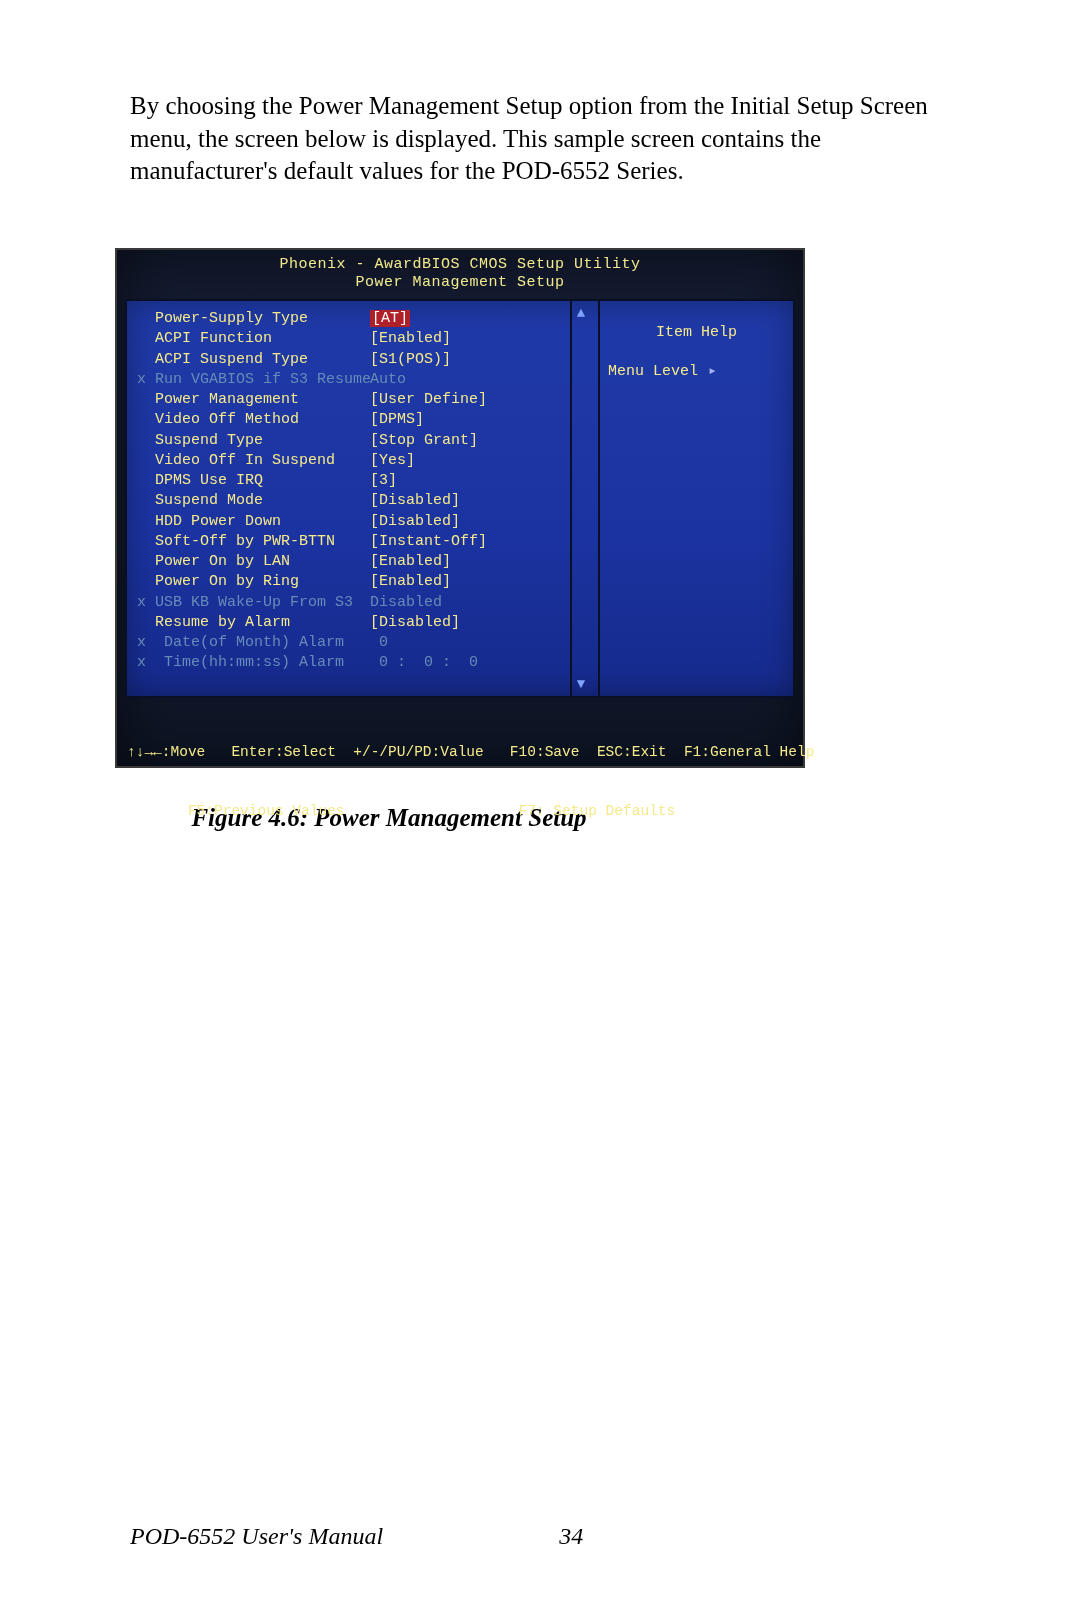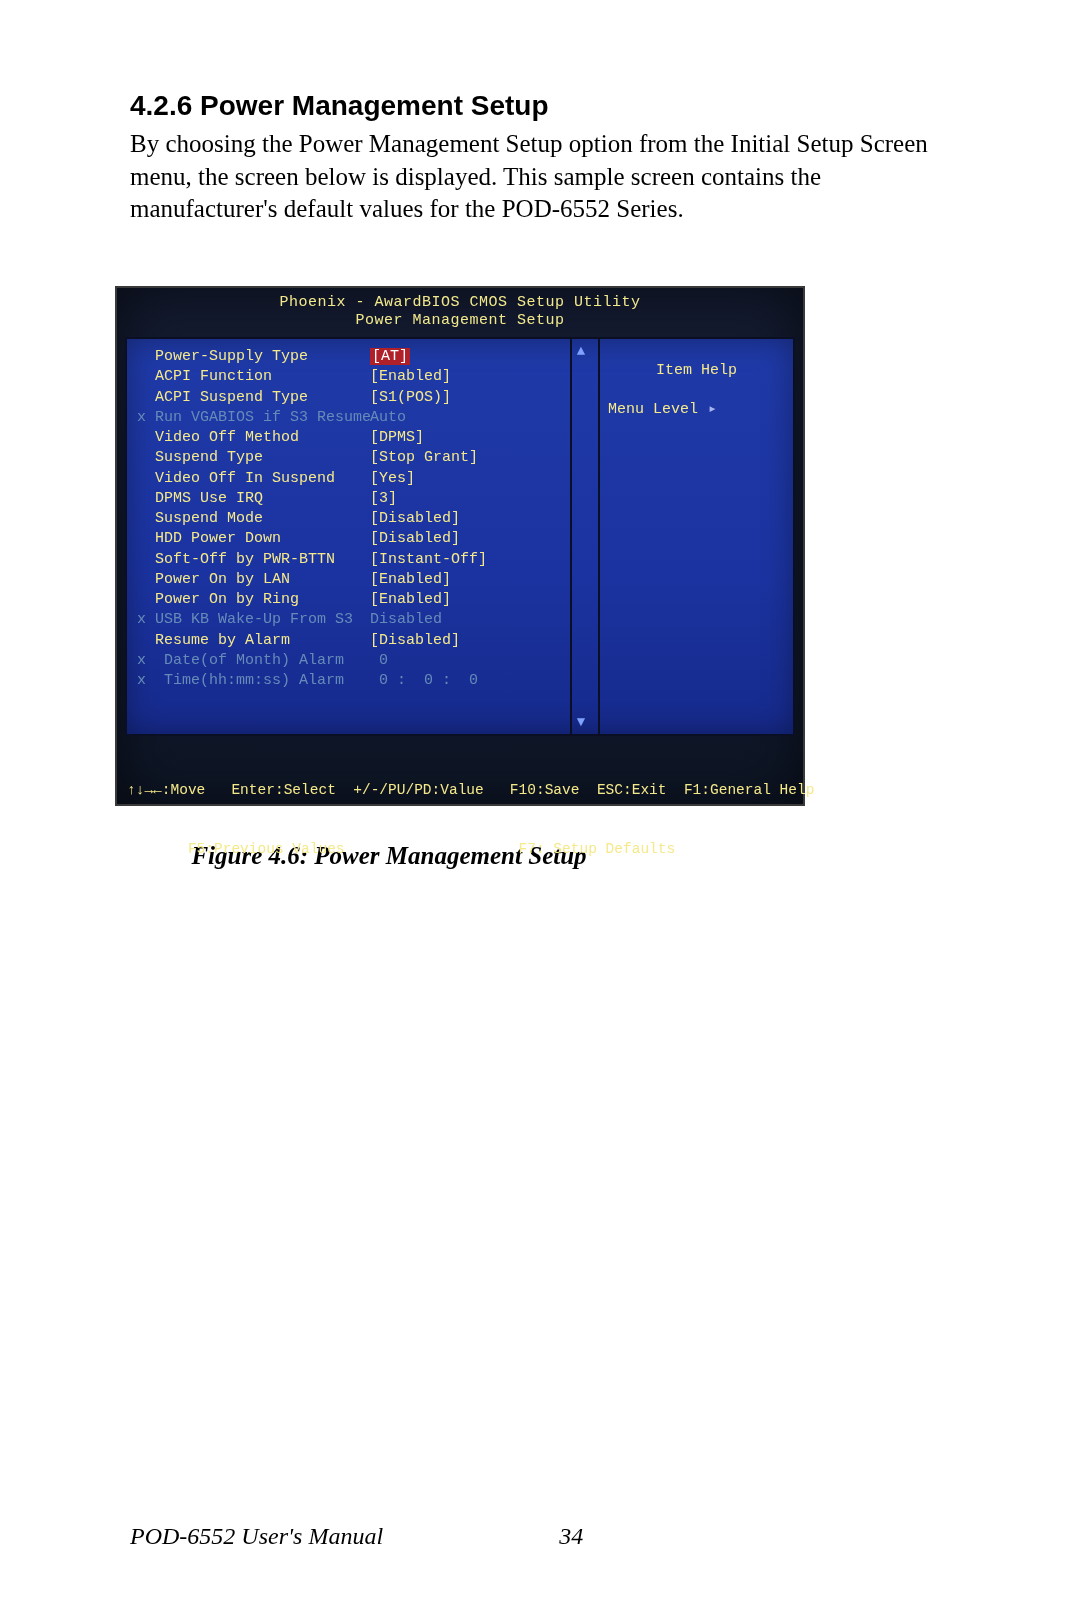--- a/index.html
+++ b/index.html
@@ -122,39 +122,36 @@
   }
   .footer .pn{
     display:inline-block;margin-left:170px;font-style:italic;
   }
 </style>
 </head>
 <body>
 
 <div class="page">
 
-  <h2 class="section-heading">
-    <span>4.2.6</span>
-    <span>Power Management Setup</span>
-  </h2>
 
   <p class="body-text">By choosing the Power Management Setup option from the Initial Setup Screen menu, the screen below is displayed. This sample screen contains the manufacturer's default values for the POD-6552 Series.</p>
 
   <div class="figure">
     <div class="bios">
       <div class="bios-title">
         <div>Phoenix - AwardBIOS CMOS Setup Utility</div>
         <div>Power Management Setup</div>
       </div>
       <div class="bios-body">
         <div class="left-pane" id="left-pane">
             <div class="row"><span class="x "></span><span class="label yellow">Power-Supply Type</span><span class="val yellow"><span class="sel-bg">[AT]</span></span></div>
             <div class="row"><span class="x "></span><span class="label yellow">ACPI Function</span><span class="val yellow">[Enabled]</span></div>
             <div class="row"><span class="x "></span><span class="label yellow">ACPI Suspend Type</span><span class="val yellow">[S1(POS)]</span></div>
             <div class="row"><span class="x dim">x</span><span class="label dim">Run VGABIOS if S3 Resume</span><span class="val dim">Auto</span></div>
+            <div class="row"><span class="x "></span><span class="label yellow">Power Management</span><span class="val yellow">[User Define]</span></div>
             <div class="row"><span class="x "></span><span class="label yellow">Video Off Method</span><span class="val yellow">[DPMS]</span></div>
             <div class="row"><span class="x "></span><span class="label yellow">Suspend Type</span><span class="val yellow">[Stop Grant]</span></div>
             <div class="row"><span class="x "></span><span class="label yellow">Video Off In Suspend</span><span class="val yellow">[Yes]</span></div>
             <div class="row"><span class="x "></span><span class="label yellow">DPMS Use IRQ</span><span class="val yellow">[3]</span></div>
             <div class="row"><span class="x "></span><span class="label yellow">Suspend Mode</span><span class="val yellow">[Disabled]</span></div>
             <div class="row"><span class="x "></span><span class="label yellow">HDD Power Down</span><span class="val yellow">[Disabled]</span></div>
             <div class="row"><span class="x "></span><span class="label yellow">Soft-Off by PWR-BTTN</span><span class="val yellow">[Instant-Off]</span></div>
             <div class="row"><span class="x "></span><span class="label yellow">Power On by LAN</span><span class="val yellow">[Enabled]</span></div>
             <div class="row"><span class="x "></span><span class="label yellow">Power On by Ring</span><span class="val yellow">[Enabled]</span></div>
             <div class="row"><span class="x dim">x</span><span class="label dim">USB KB Wake-Up From S3</span><span class="val dim">Disabled</span></div>

